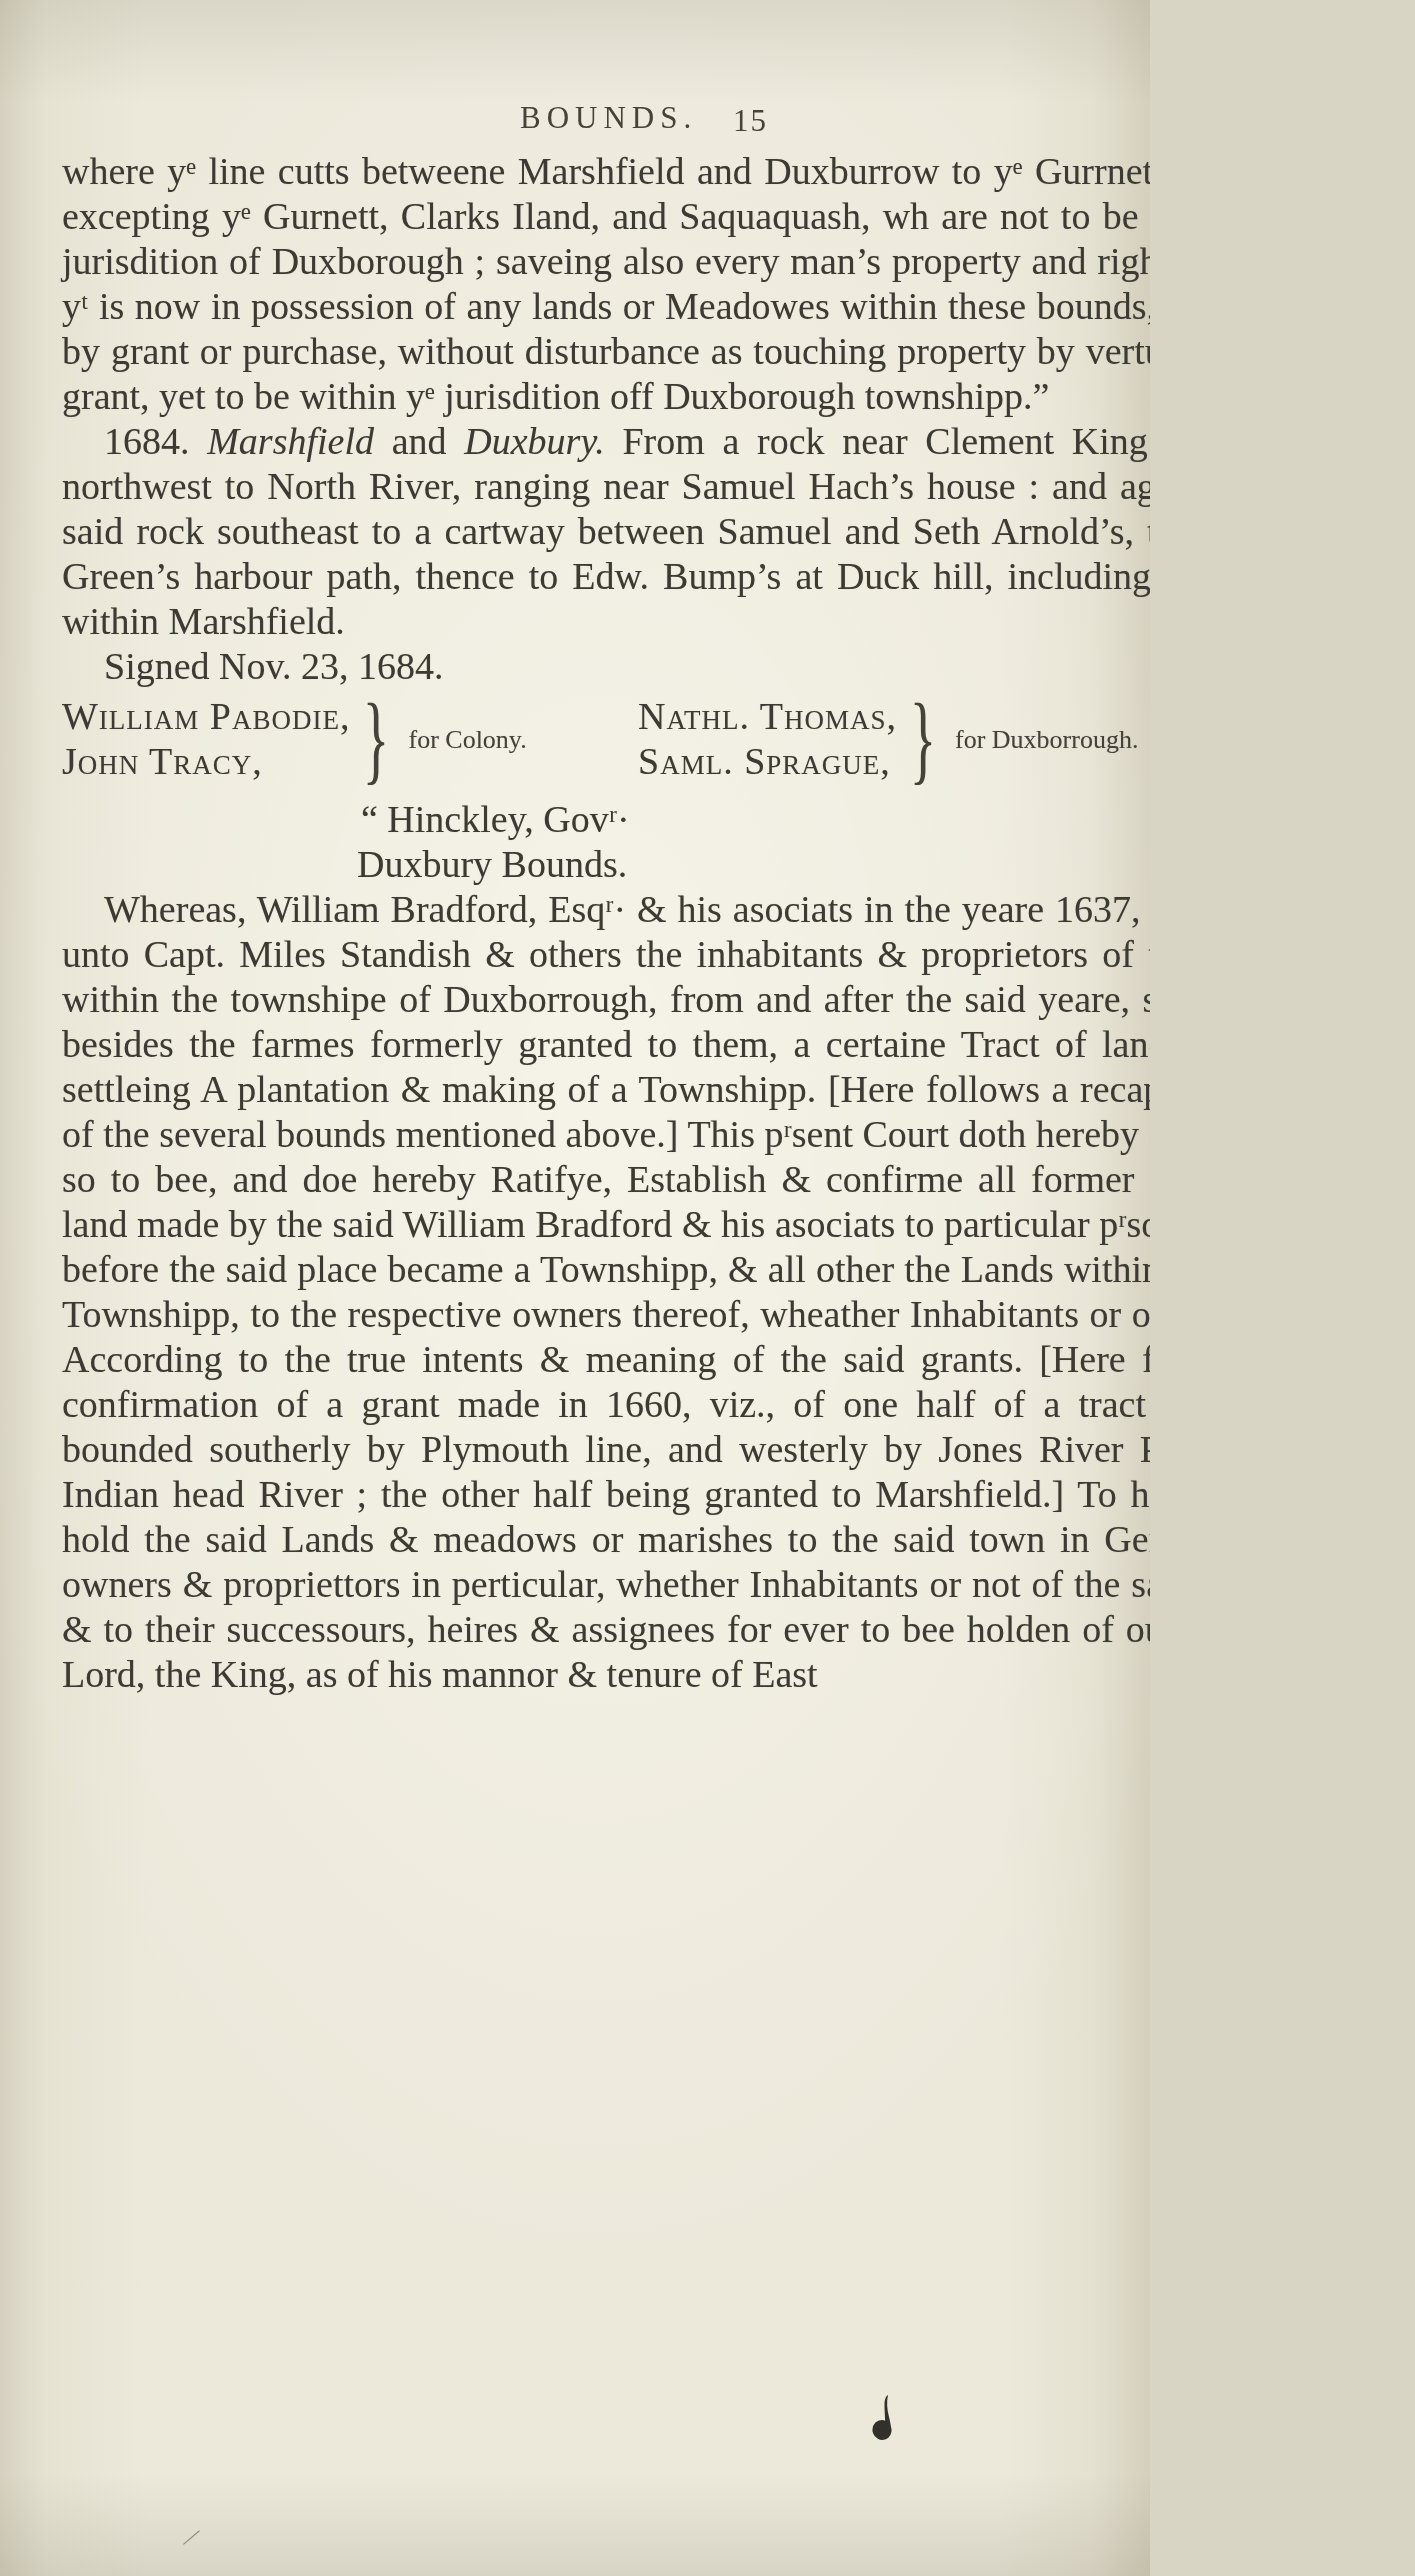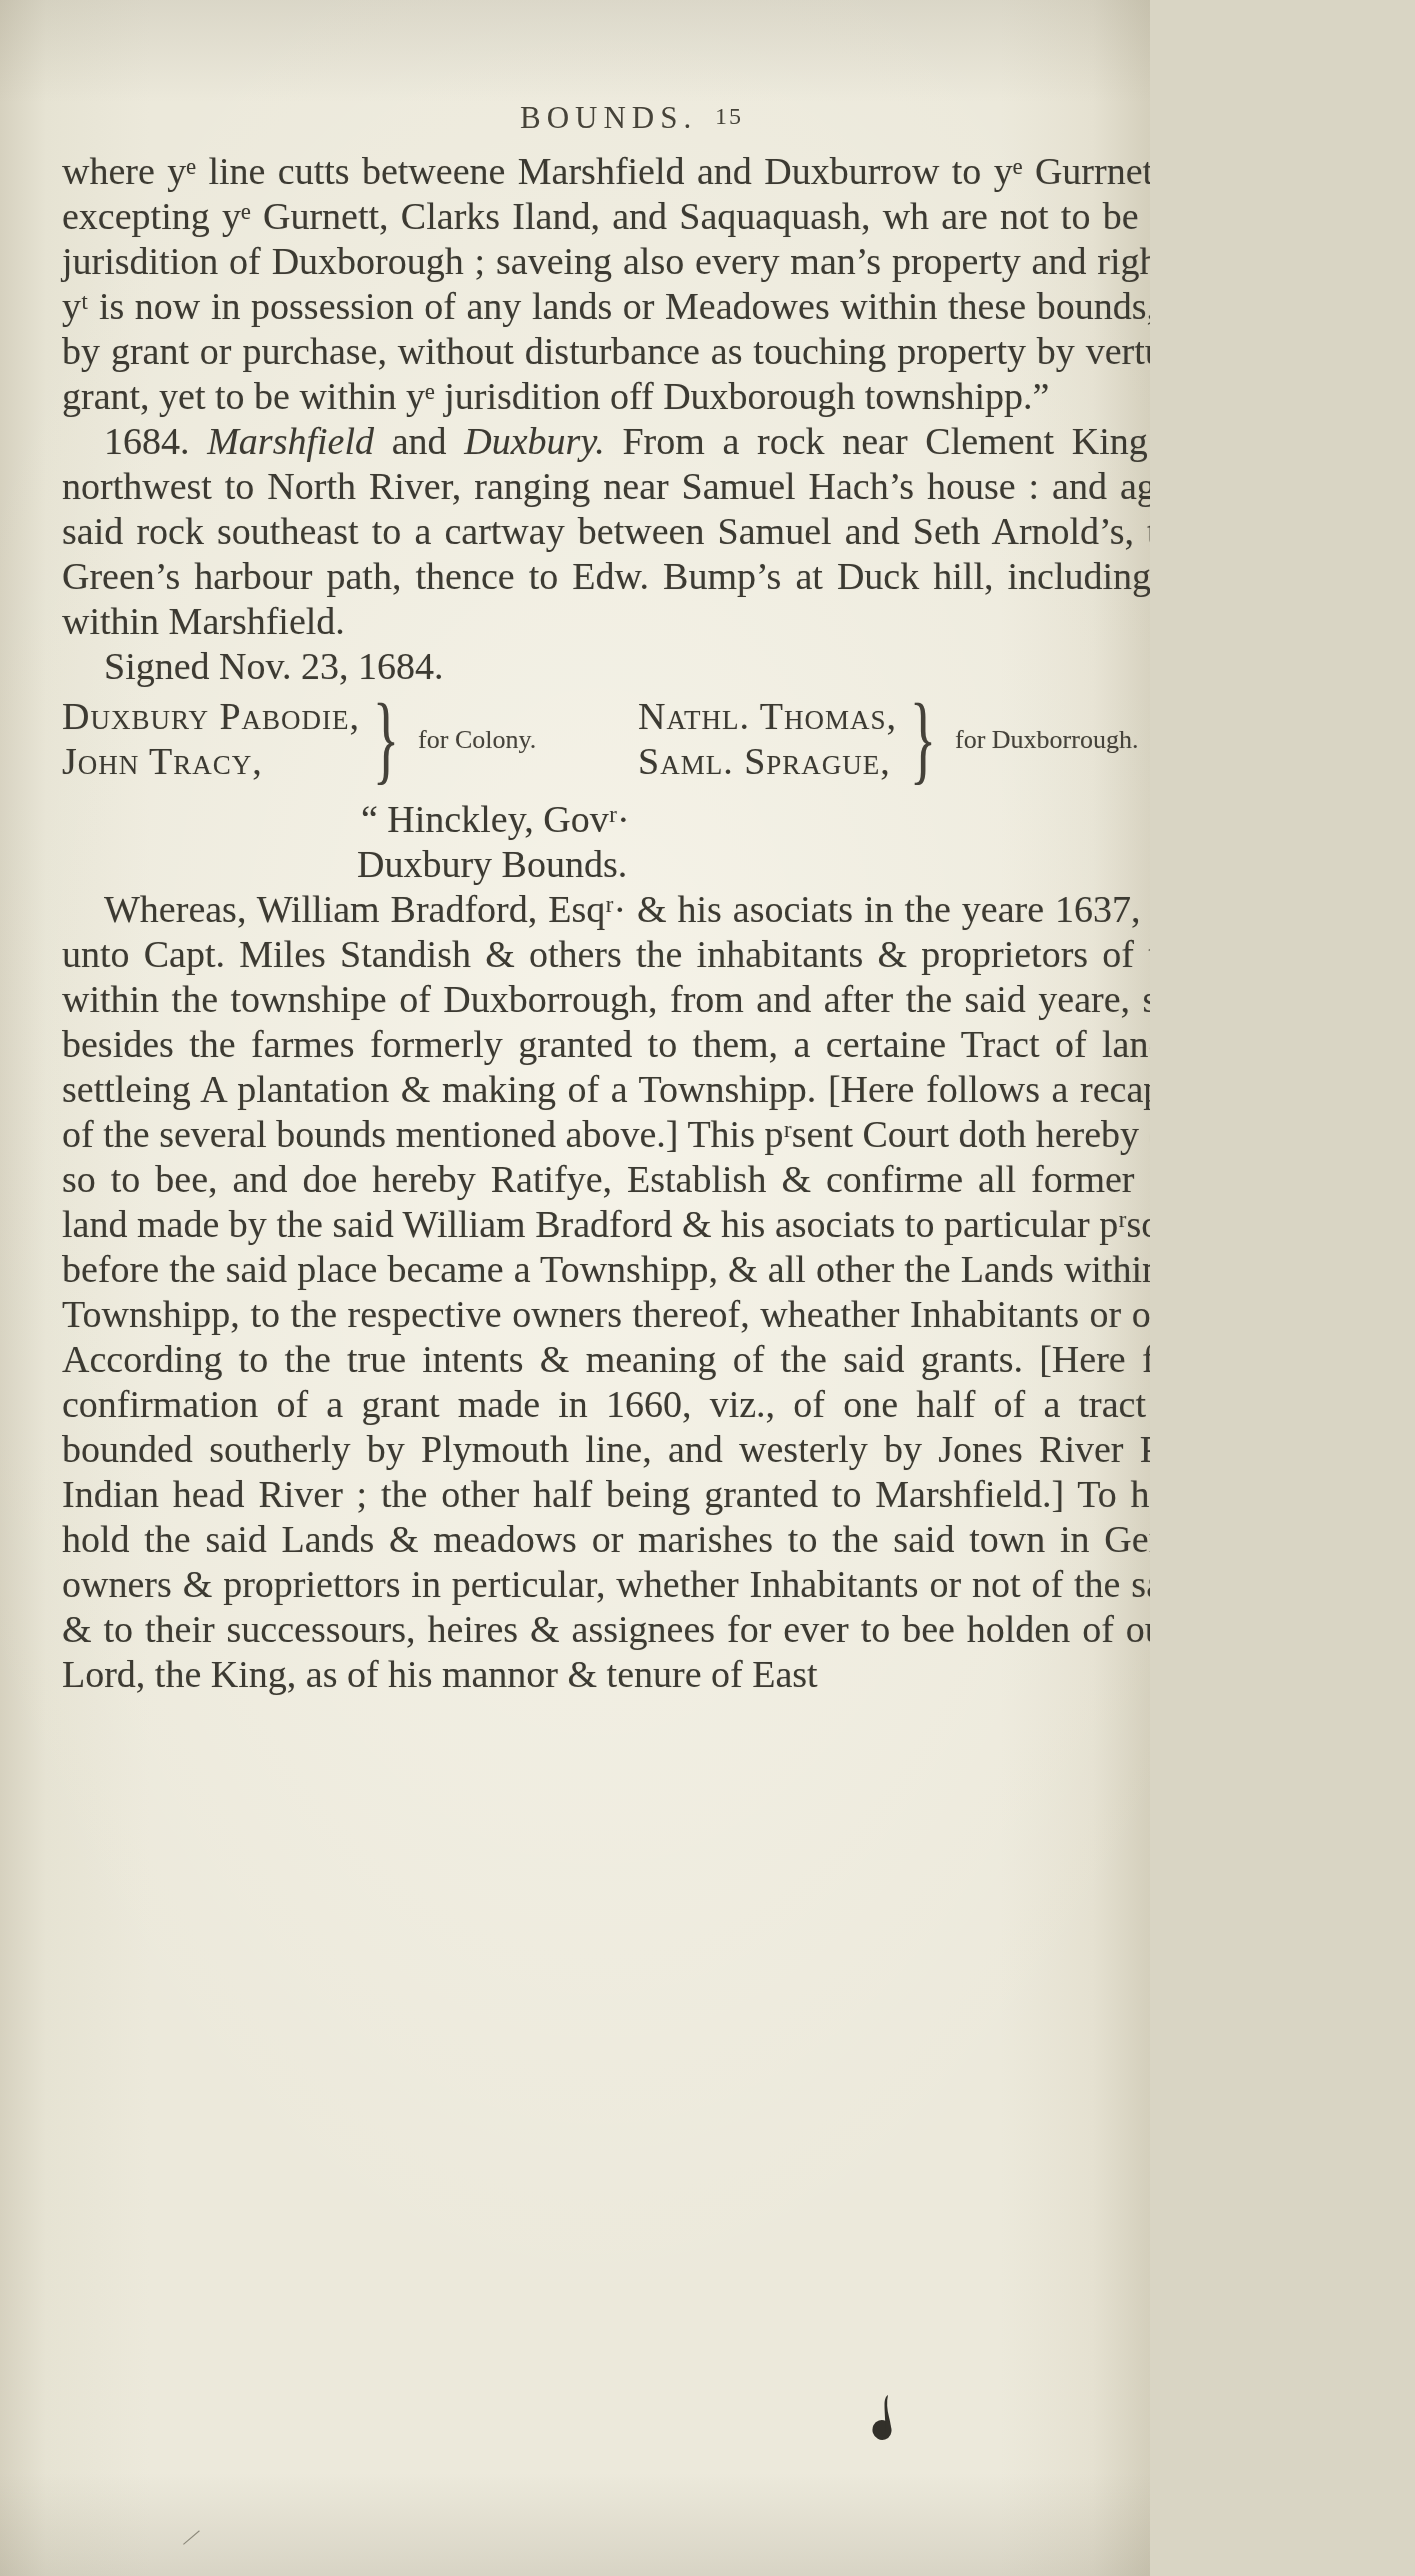--- a/index.html
+++ b/index.html
@@ -16,22 +16,22 @@
     background:
       linear-gradient(180deg, rgba(110,102,80,0.14) 0%, rgba(110,102,80,0) 4%, rgba(110,102,80,0) 96%, rgba(110,102,80,0.16) 100%),
       radial-gradient(100% 80% at 52% 42%, rgba(255,253,246,0.50) 0%, rgba(255,253,246,0) 60%),
       linear-gradient(90deg, #d6d1bf 0%, #e6e3d3 4%, #ece9db 13%, #ece9db 87%, #e5e1d1 95%, #d4cfbc 100%);
   }
   #head-title {
     position:absolute; top:100px; left:520px;
     font-size:31px; letter-spacing:6px; color:#464339;
   }
   #page-num {
-    position:absolute; top:103px; left:715px;
-    font-size:24px; letter-spacing:2px; color:#464339;
+    position:absolute; top:103px; left:733px;
+    font-size:31px; letter-spacing:2px; color:#464339;
   }
   .text-block {
     position:absolute; top:149px; left:62px; width:1227px;
     font-size:38px; line-height:45px;
     text-align:justify;
     color:#3c3a32;
     text-shadow:0 0 1px rgba(60,56,46,0.22);
   }
   .text-block p { margin:0; }
   p.indent { text-indent:42px; }
@@ -72,21 +72,21 @@
 
     <p id="para-1">where yᵉ line cutts betweene Marshfield and Duxburrow to yᵉ Gurrnett’s Nose, excepting yᵉ Gurnett, Clarks Iland, and Saquaquash, wh are not to be within yᵉ jurisdition of Duxborough ; saveing also every man’s property and right to him, yᵗ is now in possession of any lands or Meadowes within these bounds, whether by grant or purchase, without disturbance as touching property by vertue of this grant, yet to be within yᵉ jurisdition off Duxborough townshipp.”</p>
 
     <p id="para-2" class="indent"><span>1684.  </span><i>Marshfield</i><span> and </span><i>Duxbury.</i><span>  From a rock near Clement King’s house, northwest to North River, ranging near Samuel Hach’s house : and again from said rock southeast to a cartway between Samuel and Seth Arnold’s, thence to Green’s harbour path, thence to Edw. Bump’s at Duck hill, including his land within Marshfield.</span></p>
 
     <p id="para-3" class="indent">Signed Nov. 23, 1684.</p>
 
     <div class="sig-row">
       <div id="sig-left" class="sig-group">
         <div class="sig-names">
-          <div class="sig-name">Duxbury Pabodie,</div>
+          <div class="sig-name">William Pabodie,</div>
           <div class="sig-name">John Tracy,</div>
         </div>
         <div class="sig-brace">}</div>
         <div class="sig-for">for Colony.</div>
       </div>
       <div id="sig-right" class="sig-group">
         <div class="sig-names">
           <div class="sig-name">Nathl. Thomas,</div>
           <div class="sig-name">Saml. Sprague,</div>
         </div>

